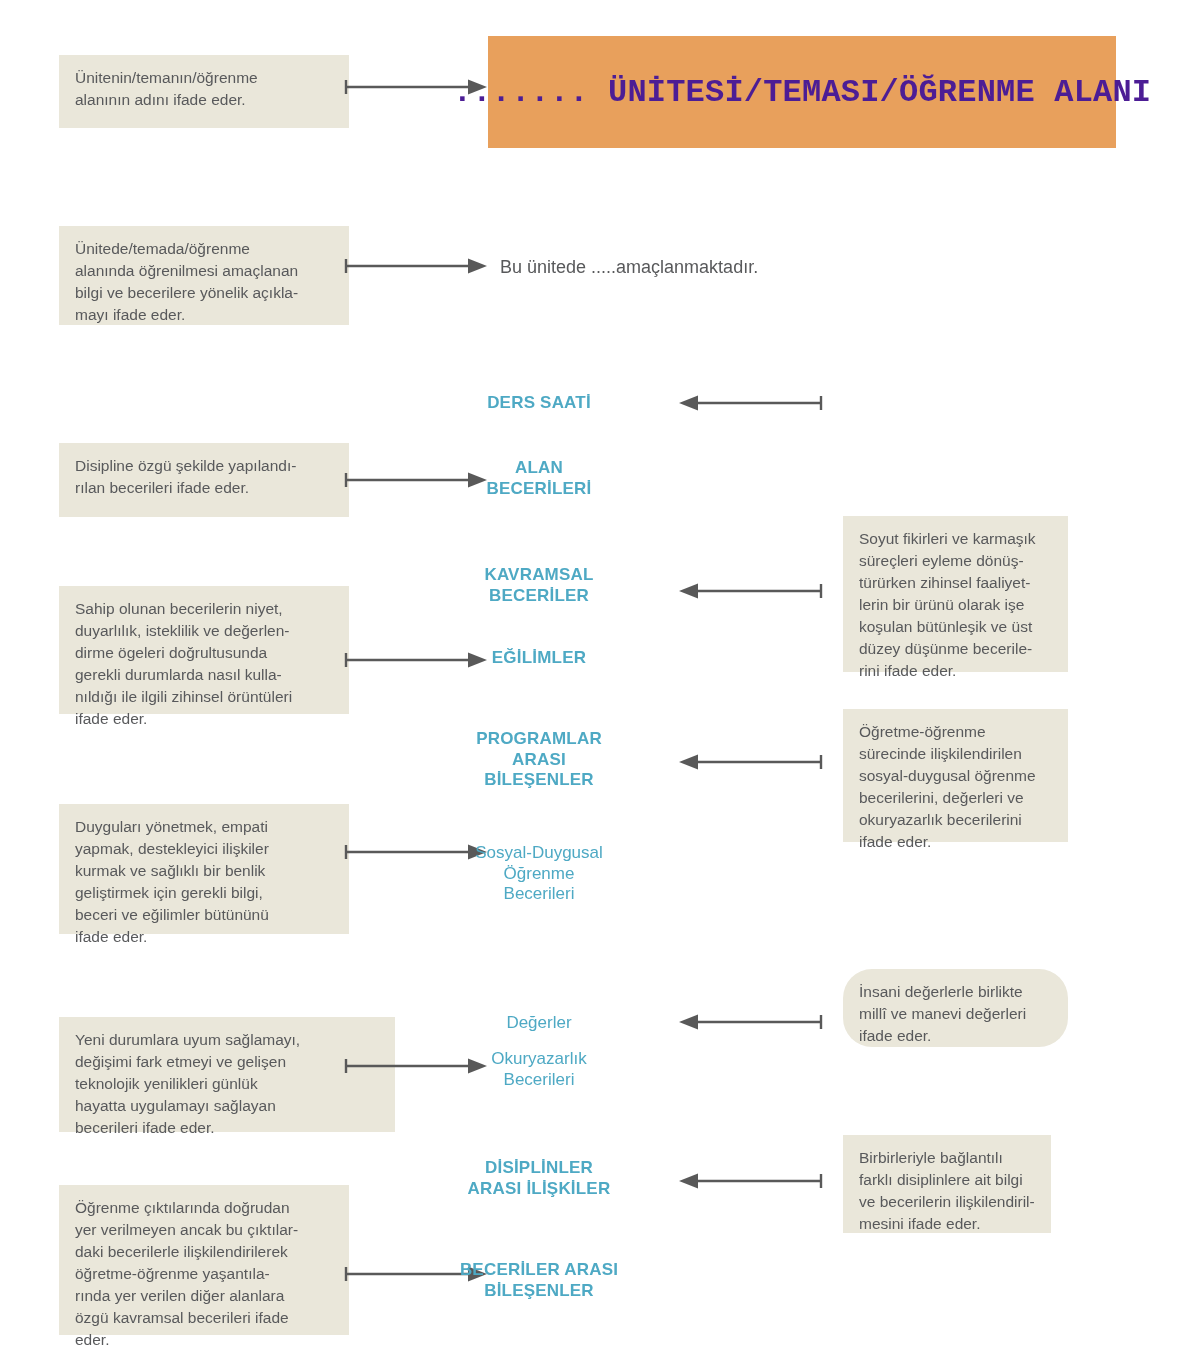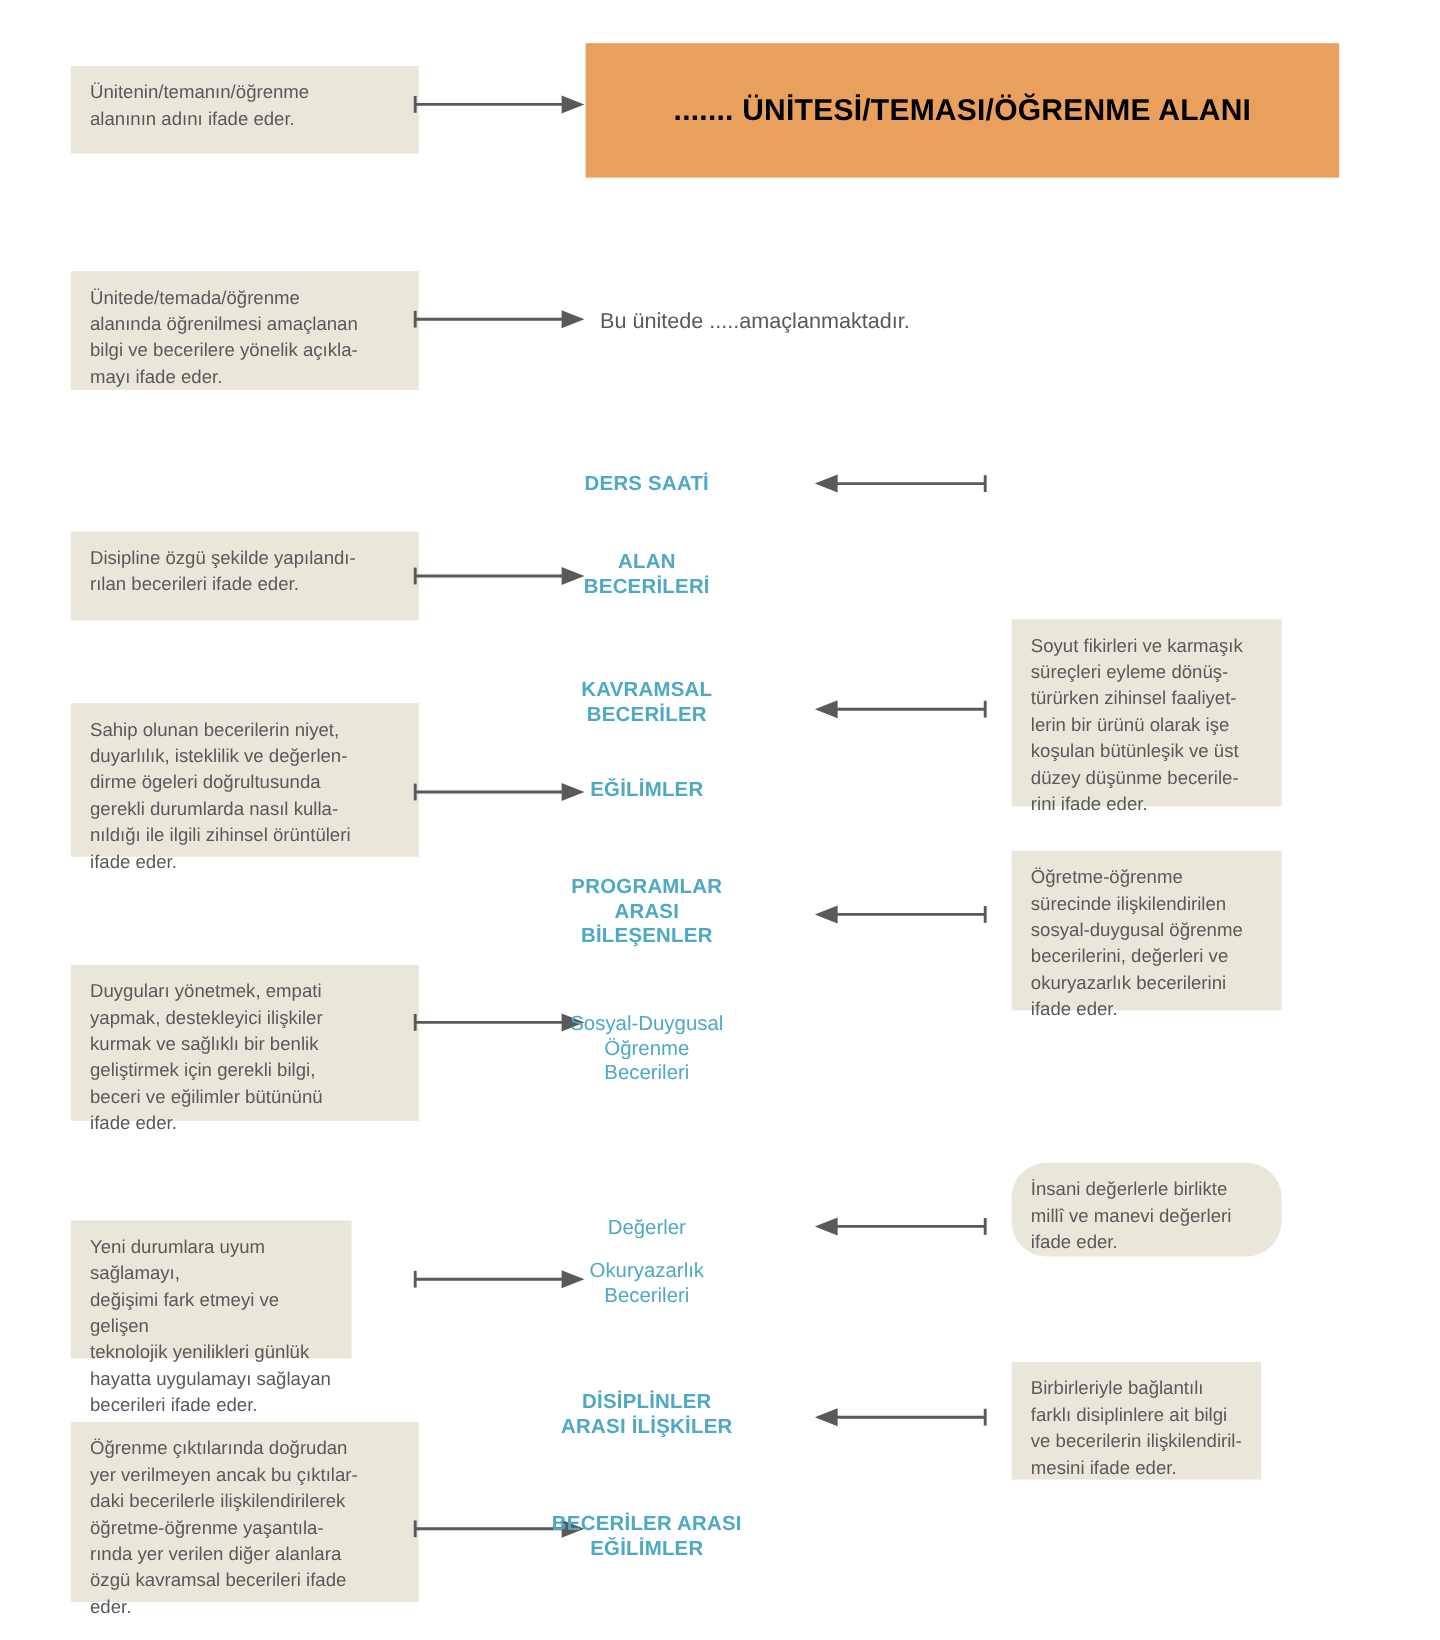--- a/index.html
+++ b/index.html
@@ -28,25 +28,26 @@
 
   
   .orange-bar{
     position:absolute;
     background:#E8A05C;
     display:flex;
     align-items:center;
     justify-content:center;
   }
   .orange-bar .title{
-    color:#000000;
-    font-size:25px;
+    color:#4c1d95;
+    font-size:32px;
     font-weight:bold;
     letter-spacing:.2px;
     white-space:nowrap;
+    font-family:Liberation Mono, monospace;
   }
 
   
   .plain-text{
     position:absolute;
     color:#58595B;
     font-size:18px;
     line-height:1.42;
     white-space:nowrap;
   }
@@ -208,21 +209,21 @@
       <polygon points="22,1.5 3,9 22,16.5" fill="#595959"></polygon>
       <line x1="21" y1="9" x2="145" y2="9" stroke="#595959" stroke-width="2.4"></line>
       <line x1="145" y1="2" x2="145" y2="16" stroke="#595959" stroke-width="2.4"></line>
     </svg>
   </div>
 
   <div class="beige right" style="left:843px;top:969px;width:225px;height:78px;border-radius:29px;">İnsani değerlerle birlikte
 millî ve manevi değerleri
 ifade eder.</div>
 
-  <div class="beige" style="left:59px;top:1017px;width:234px;height:115px;">Yeni durumlara uyum sağlamayı,
+  <div class="beige" style="left:59px;top:1017px;width:336px;height:115px;">Yeni durumlara uyum sağlamayı,
 değişimi fark etmeyi ve gelişen
 teknolojik yenilikleri günlük
 hayatta  uygulamayı sağlayan
 becerileri ifade eder.</div>
 
   <div class="arrow" style="left:344px;top:1057px;">
     <svg width="145" height="18" viewBox="0 0 145 18">
       <line x1="2" y1="2" x2="2" y2="16" stroke="#595959" stroke-width="2.4"></line>
       <line x1="2" y1="9" x2="126" y2="9" stroke="#595959" stroke-width="2.4"></line>
       <polygon points="124,1.5 143,9 124,16.5" fill="#595959"></polygon>
@@ -258,15 +259,15 @@
 
   <div class="arrow" style="left:344px;top:1265px;">
     <svg width="145" height="18" viewBox="0 0 145 18">
       <line x1="2" y1="2" x2="2" y2="16" stroke="#595959" stroke-width="2.4"></line>
       <line x1="2" y1="9" x2="126" y2="9" stroke="#595959" stroke-width="2.4"></line>
       <polygon points="124,1.5 143,9 124,16.5" fill="#595959"></polygon>
     </svg>
   </div>
 
   <div class="teal bold ta-right" style="left:420px;top:1260px;width:238px;">BECERİLER ARASI
-EĞİLİMLER</div>
+BİLEŞENLER</div>
 
 </div>
 
 </body></html>

